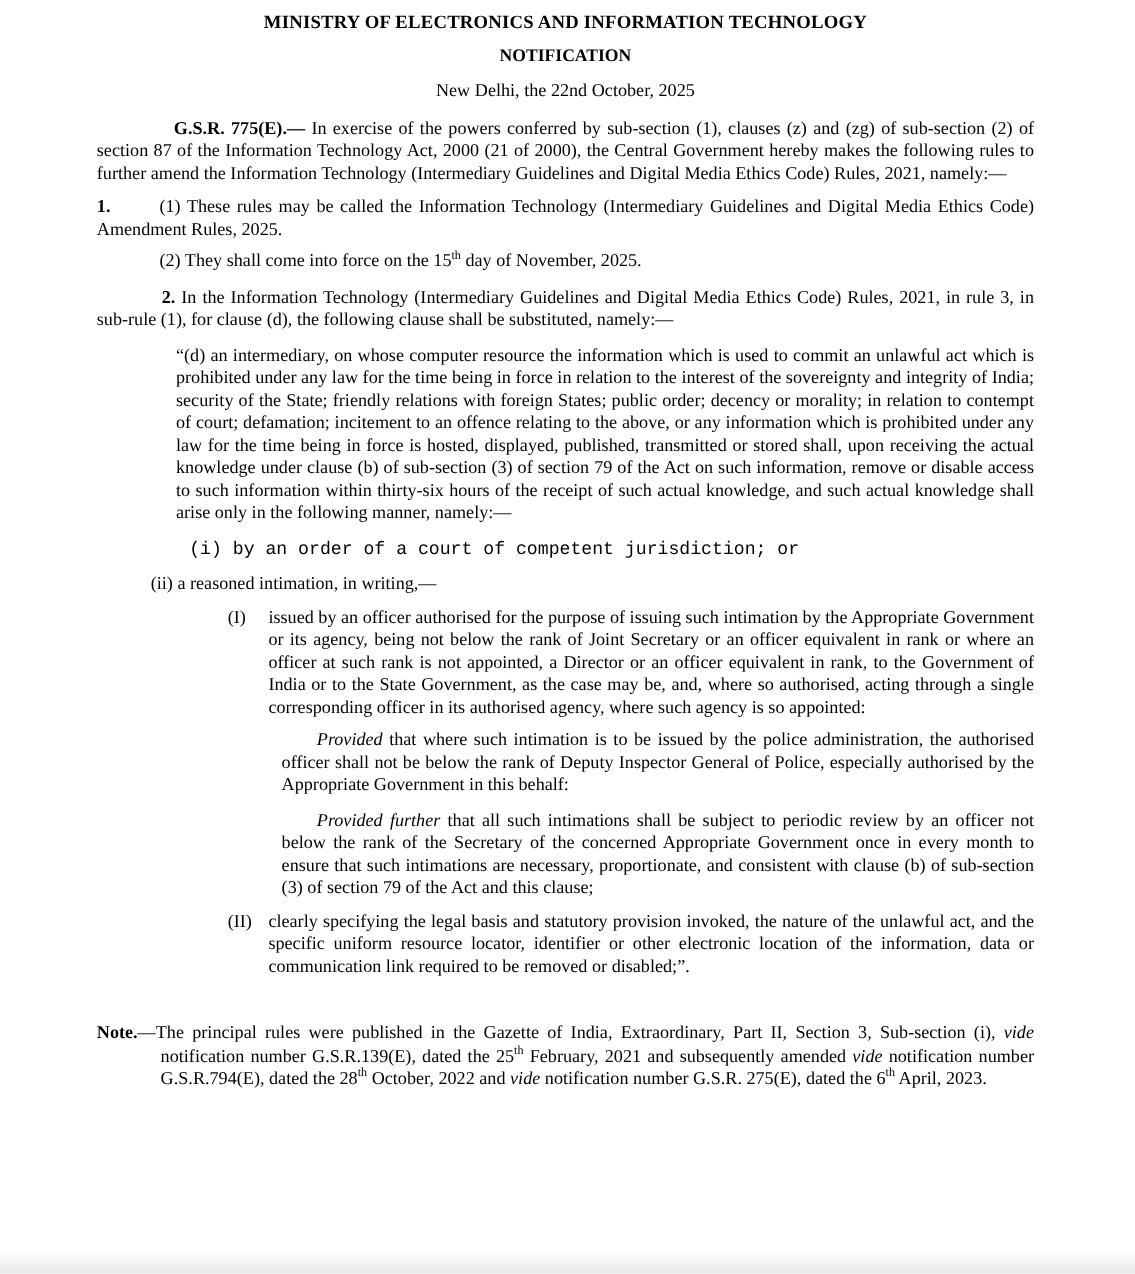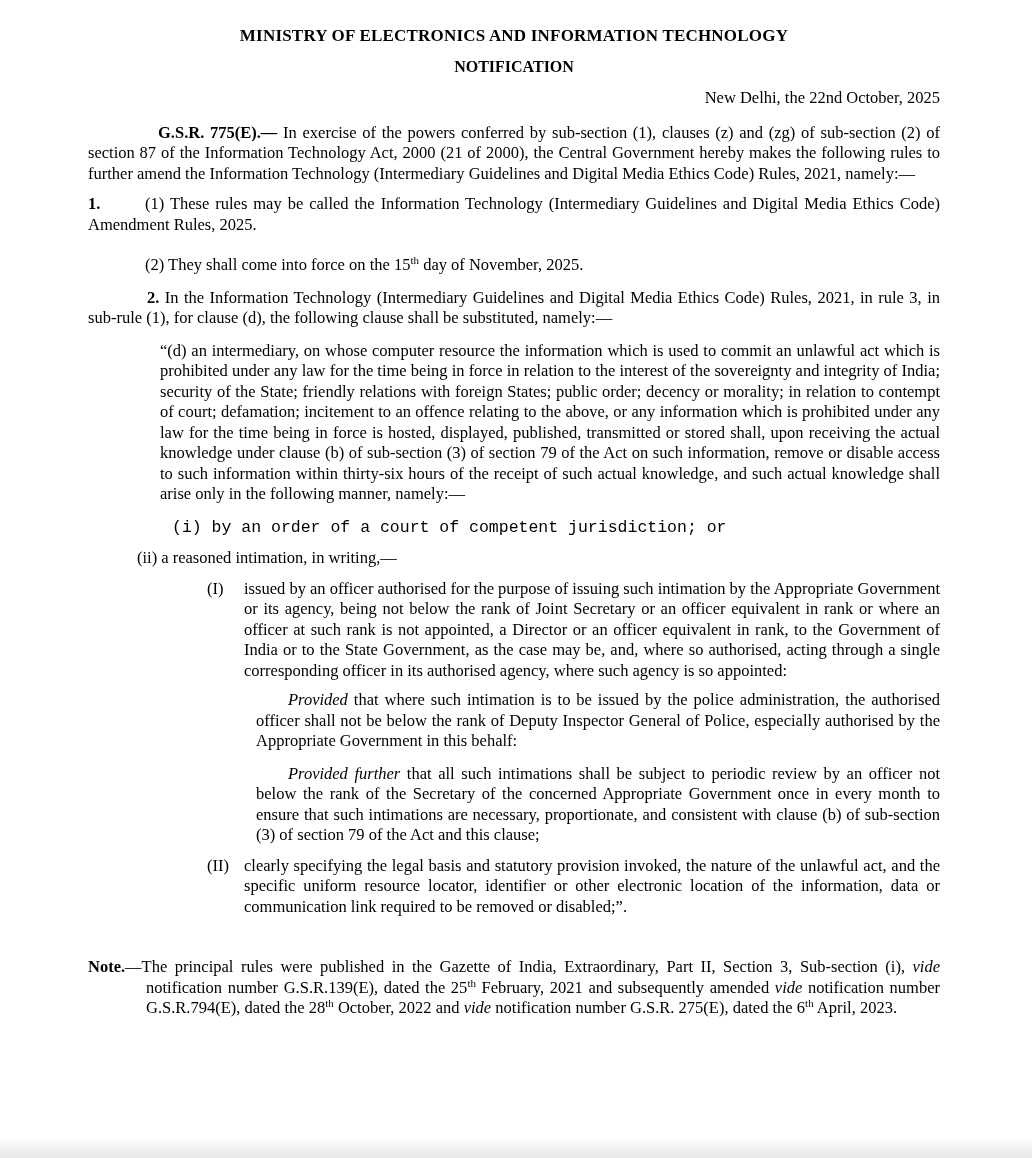--- a/index.html
+++ b/index.html
@@ -6,41 +6,41 @@
   .page {
     position: relative;
     width: 1032px;
     height: 1158px;
     background: #ffffff;
     color: #000000;
     font-family: "Liberation Serif", "DejaVu Serif", serif;
     font-size: 16.5px;
     line-height: 20.5px;
     box-sizing: border-box;
-    padding: 24px 92px 0 88px;
+    padding: 8px 92px 0 88px;
     overflow: hidden;
   }
   h1.ministry {
     font-size: 17px; font-weight: bold; margin: 2px 0 0 0;
     text-align: center; line-height: 20px; letter-spacing: 0.2px;
   }
   h2.doctype {
     font-size: 16px; font-weight: bold; margin: 11px 0 0 0;
     text-align: center; line-height: 20px;
   }
-  p.dateline { margin: 11px 0 0 0; text-align: right; }
+  p.dateline { margin: 11px 0 0 0; text-align: center; }
   .para { margin: 0; text-align: justify; }
   .b { font-weight: bold; }
   .i { font-style: italic; }
   sup { font-size: 11px; line-height: 0; vertical-align: super; }
 
   .p-gsr     { margin-top: 14px; text-indent: 70px; }
   .p-rule1   { margin-top: 10px; }
   .rule-num  { display: inline-block; width: 57px; font-weight: bold; text-indent: 0; }
-  .p-sub2    { margin-top: 20px; text-indent: 57px; }
+  .p-sub2    { margin-top: 8px; text-indent: 57px; }
   .p-rule2   { margin-top: 12px; text-indent: 59px; }
   .p-claused { margin-top: 12px; margin-left: 72px; }
   .p-itemi   { margin-top: 13px; margin-left: 84px; font-family: Liberation Mono, monospace; }
   .p-itemii  { margin-top: 10px; margin-left: 49px; }
   .roman-item { display: flex; align-items: flex-start; margin-top: 10px; margin-left: 119px; }
   .roman-marker { flex: 0 0 37px; }
   .roman-text { flex: 1 1 auto; text-align: justify; margin: 0; }
   .p-proviso1 { margin-top: 9px;  margin-left: 168px; text-indent: 32px; }
   .p-proviso2 { margin-top: 12px; margin-left: 168px; text-indent: 32px; }
   .p-fileno   { margin-top: 45px; text-align: right; }

